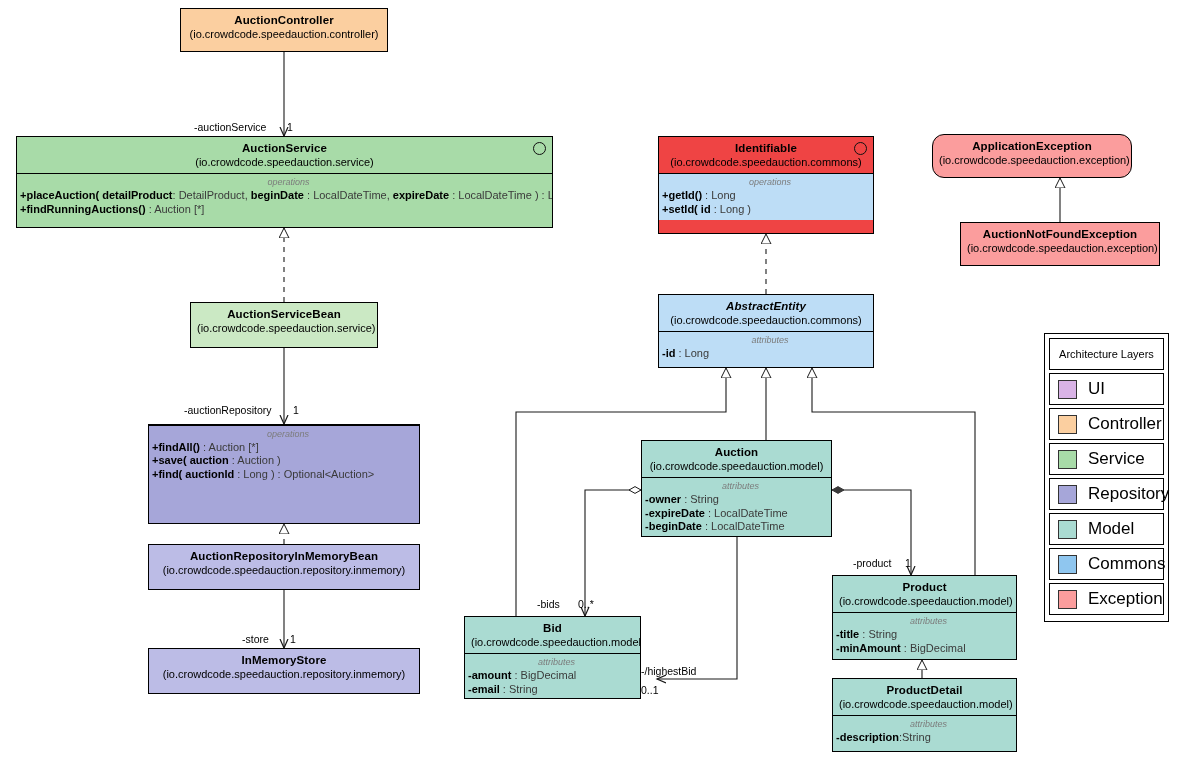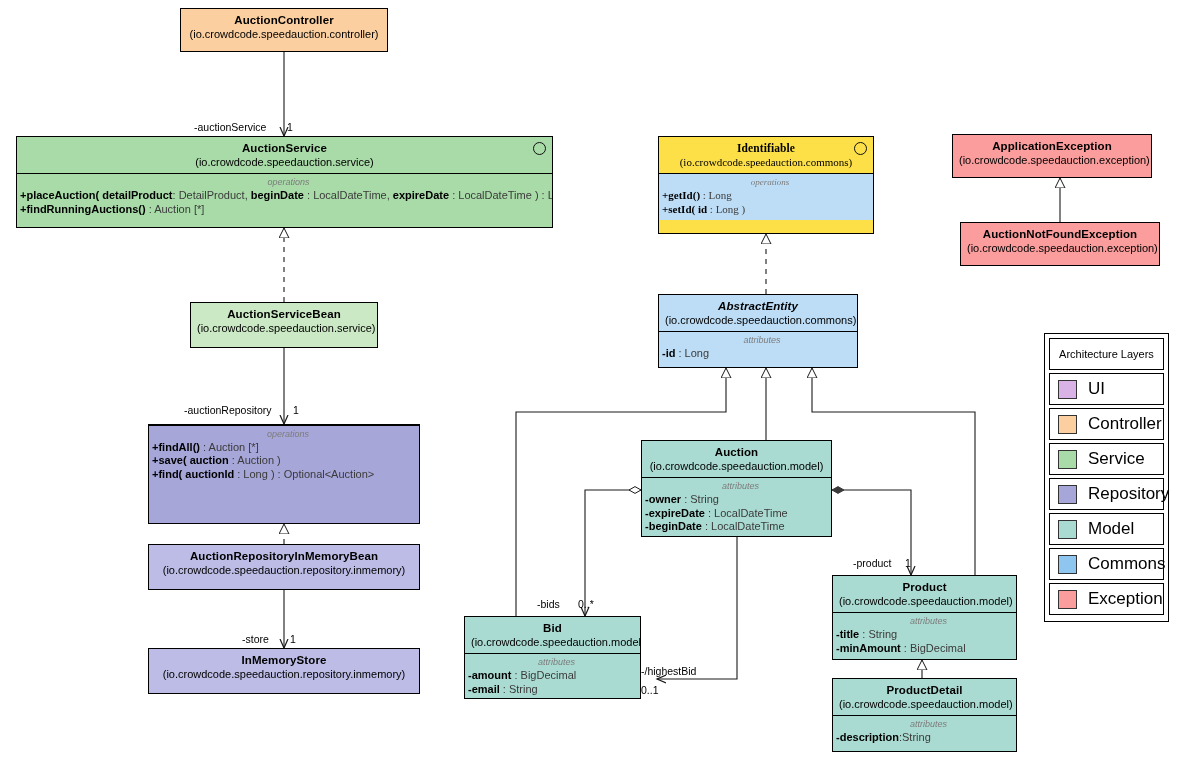--- a/index.html
+++ b/index.html
@@ -47,21 +47,21 @@
     border:1.4px solid #111;border-radius:50%;
   }
 
   
   .c-controller{background:#fbcfa0;}
   .c-service{background:#a8dba8;}
   .c-service-light{background:#cbe9c4;}
   .c-repository{background:#a6a6d9;}
   .c-repository-light{background:#bcbce6;}
   .c-model{background:#aadbd2;}
-  .c-commons{background:#fde047;font-family:Liberation Serif, serif;}
+  .c-commons{background:#ef4444;}
   .c-commons-light{background:#bdddf6;}
   .c-exception{background:#fb9d9d;}
 
   
   .elabel{
     position:absolute;font-size:10.5px;color:#000;white-space:nowrap;
     background:transparent;font-family:"Liberation Sans","DejaVu Sans",sans-serif;
   }
 
   
@@ -208,32 +208,32 @@
       <span class="cname">Identifiable</span>
       <span class="pkg">(io.crowdcode.speedauction.commons)</span>
     </div>
     <div class="sect c-commons-light">
       <span class="stitle">operations</span>
       <span class="member"><span class="nm">+</span><span class="nm">getId()</span><span class="ty"> : Long</span></span>
       <span class="member"><span class="nm">+</span><span class="nm">setId( id</span><span class="ty"> : Long )</span></span>
     </div>
   </div>
 
-  <div class="uml c-commons-light abstract" style="left:658px;top:294px;width:200px;height:74px;">
+  <div class="uml c-commons-light abstract" style="left:658px;top:294px;width:216px;height:74px;">
     <div class="hdr">
       <span class="cname">AbstractEntity</span>
       <span class="pkg">(io.crowdcode.speedauction.commons)</span>
     </div>
     <div class="sect">
       <span class="stitle">attributes</span>
       <span class="member"><span class="nm">-</span><span class="nm">id</span><span class="ty"> : Long</span></span>
     </div>
   </div>
 
-  <div class="uml c-exception" style="left:952px;top:134px;width:200px;height:44px;">
+  <div class="uml c-exception" style="left:932px;top:134px;width:200px;height:44px;border-radius:12px;">
     <div class="hdr">
       <span class="cname">ApplicationException</span>
       <span class="pkg">(io.crowdcode.speedauction.exception)</span>
     </div>
   </div>
 
   <div class="uml c-exception" style="left:960px;top:222px;width:200px;height:44px;">
     <div class="hdr">
       <span class="cname">AuctionNotFoundException</span>
       <span class="pkg">(io.crowdcode.speedauction.exception)</span>

